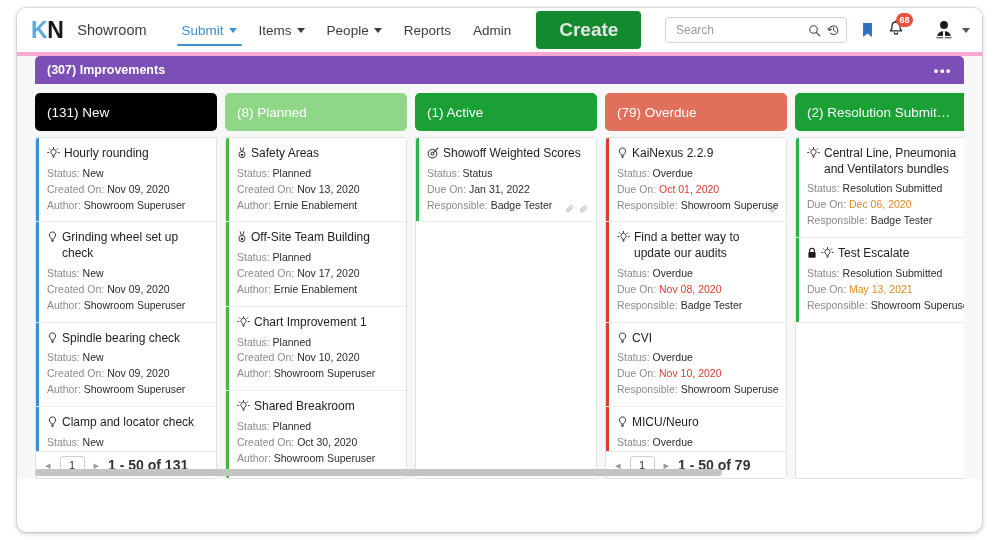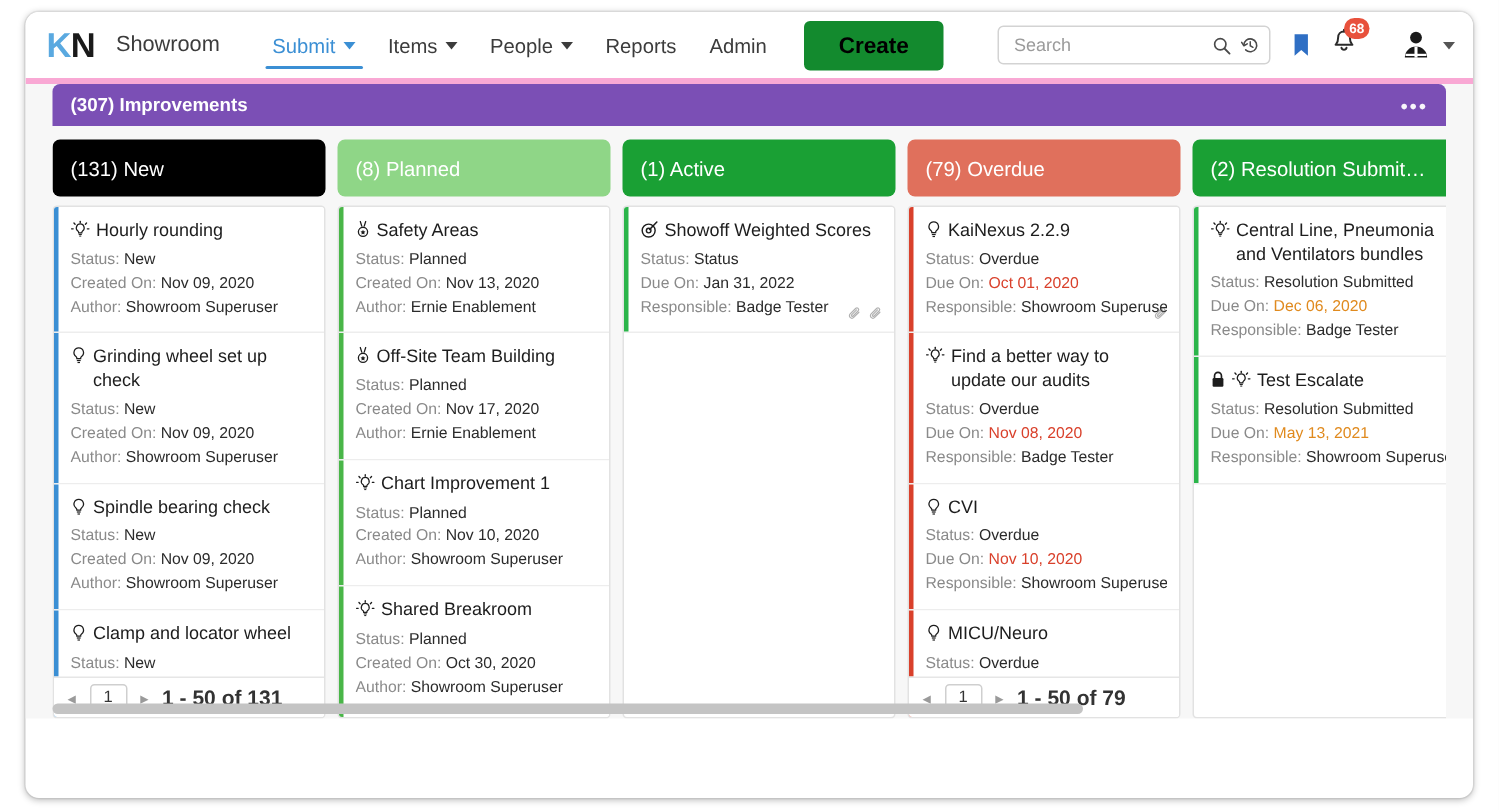--- a/index.html
+++ b/index.html
@@ -49,22 +49,22 @@
   }
   .caret {
     width: 0; height: 0; border-left: 4px solid transparent;
     border-right: 4px solid transparent; border-top: 5px solid currentColor;
     display: inline-block; margin-top: 1px;
   }
 
   .create-btn {
     margin-left: 14px;
     background: #138a2e;
-    color: #000000;
-    font-size: 15px; font-weight: bold;
+    color: #e5e5e5;
+    font-size: 19px; font-weight: bold;
     border: none; border-radius: 4px;
     padding: 8px 23px;
     cursor: pointer;
     text-align: center;
   }
 
   .nav-right {
     margin-left: auto;
     display: flex; align-items: center; gap: 0;
   }
@@ -378,21 +378,21 @@
               <div class="card" style="--strip: #3b8fd4;">
                 <span style="position:absolute;left:0;top:0;bottom:0;width:3px;background:#3b8fd4;"></span>
                 <div class="card-title">
                   <span class="ic card-ic">
                     <svg width="11" height="12" viewBox="0 0 14 16">
                       <path d="M7 1.2a4.2 4.2 0 0 0-2.5 7.6c.5.4.8 1 .8 1.6v.4h3.4v-.4c0-.6.3-1.2.8-1.6A4.2 4.2 0 0 0 7 1.2z" fill="none" stroke="#1d1d1d" stroke-width="1.15"></path>
                       <rect x="5.3" y="11.9" width="3.4" height="1.1" fill="#1d1d1d"></rect>
                       <rect x="5.9" y="13.7" width="2.2" height="1.05" fill="#1d1d1d"></rect>
                     </svg>
                   </span>
-                  <span class="titletext">Clamp and locator wheel</span>
+                  <span class="titletext">Clamp and locator check</span>
                 </div>
                 <div class="card-line"><span>Status: </span><span class="v">New</span></div>
                 <div class="card-line"><span>Created On: </span><span class="v">Nov 09, 2020</span></div>
                 <div class="card-line"><span>Author: </span><span class="v">Showroom Superuser</span></div>
               </div>
             </div>
             <div class="pager">
               <span class="pg-arrow">◂</span>
               <span class="pg-num">1</span>
               <span class="pg-arrow">▸</span>

